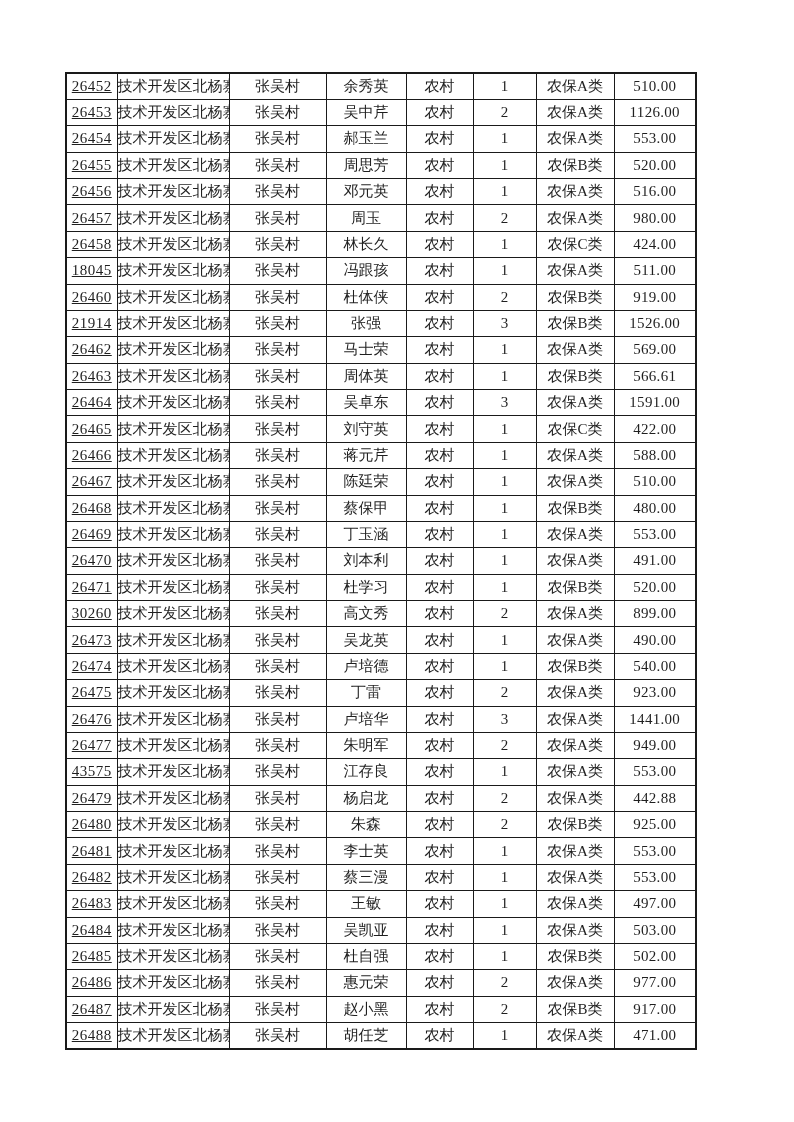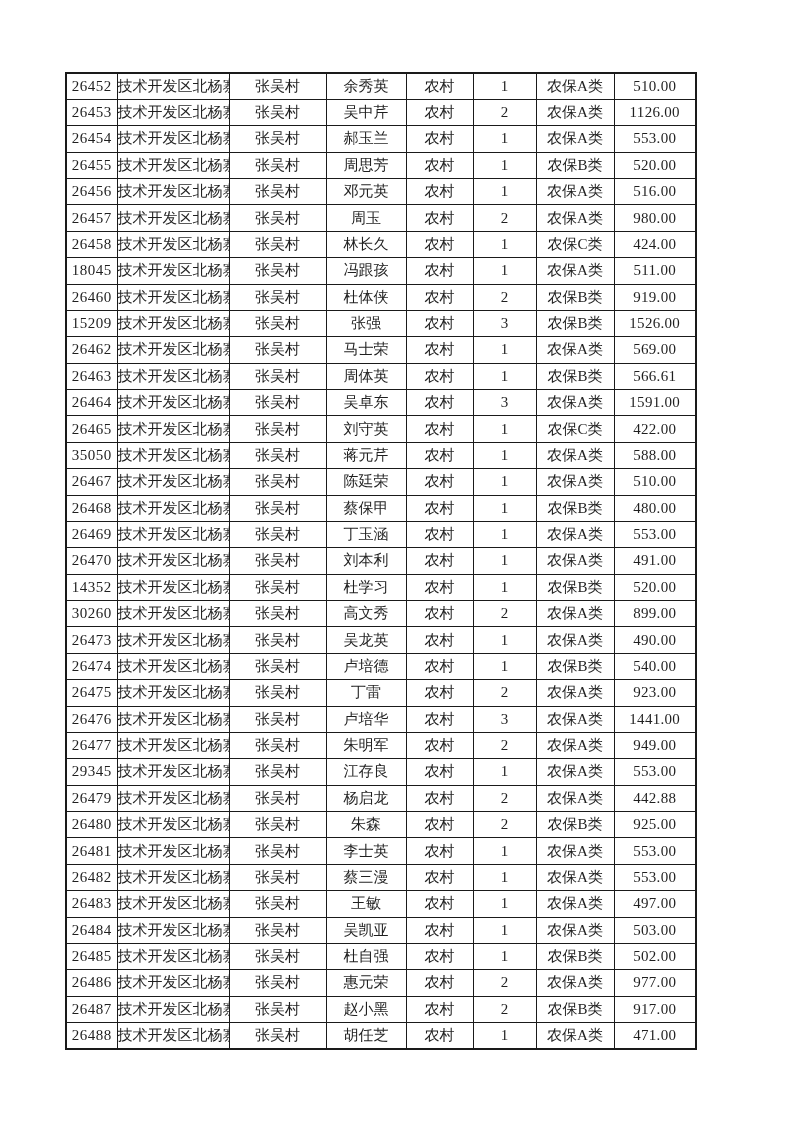--- a/index.html
+++ b/index.html
@@ -30,21 +30,21 @@
     border: 1px solid #1a1a1a;
     text-align: center;
     vertical-align: middle;
     font-size: 15px;
     color: #1f1f1f;
     padding: 0;
     height: 26.38px;
     overflow: hidden;
     white-space: nowrap;
   }
-  td.c-id     { font-size: 14px; letter-spacing: 0.5px; }
+  td.c-id     { font-size: 14px; letter-spacing: 0.5px; text-decoration: underline; }
   td.c-region {  }
   td.c-amount { font-size: 14px; letter-spacing: 0.3px; }
   td.c-count  { font-size: 14px; }
   col.w-id     { width: 51px; }
   col.w-region { width: 112px; }
   col.w-village{ width: 97px; }
   col.w-name   { width: 80px; }
   col.w-type   { width: 67px; }
   col.w-count  { width: 63px; }
   col.w-cat    { width: 78px; }
@@ -150,21 +150,21 @@
     <td class="c-id">26460</td>
     <td class="c-region">技术开发区北杨寨村</td>
     <td class="c-village">张吴村</td>
     <td class="c-name">杜体侠</td>
     <td class="c-type">农村</td>
     <td class="c-count">2</td>
     <td class="c-cat">农保B类</td>
     <td class="c-amount">919.00</td>
   </tr>
         <tr>
-    <td class="c-id">15209</td>
+    <td class="c-id">21914</td>
     <td class="c-region">技术开发区北杨寨村</td>
     <td class="c-village">张吴村</td>
     <td class="c-name">张强</td>
     <td class="c-type">农村</td>
     <td class="c-count">3</td>
     <td class="c-cat">农保B类</td>
     <td class="c-amount">1526.00</td>
   </tr>
         <tr>
     <td class="c-id">26462</td>
@@ -200,21 +200,21 @@
     <td class="c-id">26465</td>
     <td class="c-region">技术开发区北杨寨村</td>
     <td class="c-village">张吴村</td>
     <td class="c-name">刘守英</td>
     <td class="c-type">农村</td>
     <td class="c-count">1</td>
     <td class="c-cat">农保C类</td>
     <td class="c-amount">422.00</td>
   </tr>
         <tr>
-    <td class="c-id">35050</td>
+    <td class="c-id">26466</td>
     <td class="c-region">技术开发区北杨寨村</td>
     <td class="c-village">张吴村</td>
     <td class="c-name">蒋元芹</td>
     <td class="c-type">农村</td>
     <td class="c-count">1</td>
     <td class="c-cat">农保A类</td>
     <td class="c-amount">588.00</td>
   </tr>
         <tr>
     <td class="c-id">26467</td>
@@ -250,21 +250,21 @@
     <td class="c-id">26470</td>
     <td class="c-region">技术开发区北杨寨村</td>
     <td class="c-village">张吴村</td>
     <td class="c-name">刘本利</td>
     <td class="c-type">农村</td>
     <td class="c-count">1</td>
     <td class="c-cat">农保A类</td>
     <td class="c-amount">491.00</td>
   </tr>
         <tr>
-    <td class="c-id">14352</td>
+    <td class="c-id">26471</td>
     <td class="c-region">技术开发区北杨寨村</td>
     <td class="c-village">张吴村</td>
     <td class="c-name">杜学习</td>
     <td class="c-type">农村</td>
     <td class="c-count">1</td>
     <td class="c-cat">农保B类</td>
     <td class="c-amount">520.00</td>
   </tr>
         <tr>
     <td class="c-id">30260</td>
@@ -320,21 +320,21 @@
     <td class="c-id">26477</td>
     <td class="c-region">技术开发区北杨寨村</td>
     <td class="c-village">张吴村</td>
     <td class="c-name">朱明军</td>
     <td class="c-type">农村</td>
     <td class="c-count">2</td>
     <td class="c-cat">农保A类</td>
     <td class="c-amount">949.00</td>
   </tr>
         <tr>
-    <td class="c-id">29345</td>
+    <td class="c-id">43575</td>
     <td class="c-region">技术开发区北杨寨村</td>
     <td class="c-village">张吴村</td>
     <td class="c-name">江存良</td>
     <td class="c-type">农村</td>
     <td class="c-count">1</td>
     <td class="c-cat">农保A类</td>
     <td class="c-amount">553.00</td>
   </tr>
         <tr>
     <td class="c-id">26479</td>

